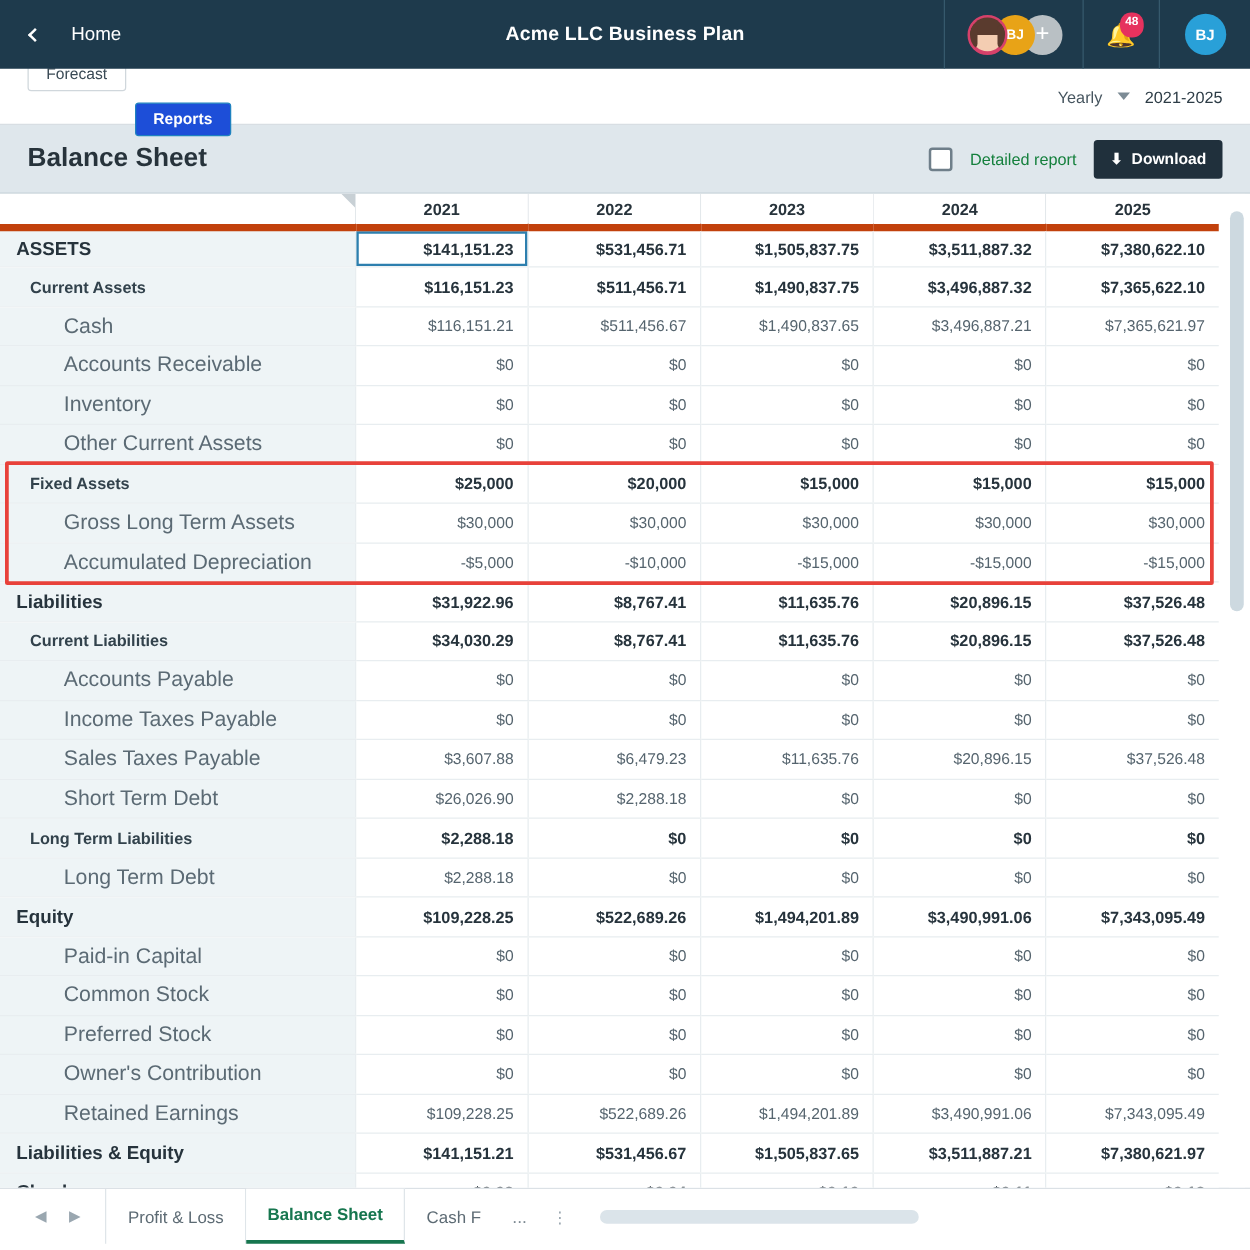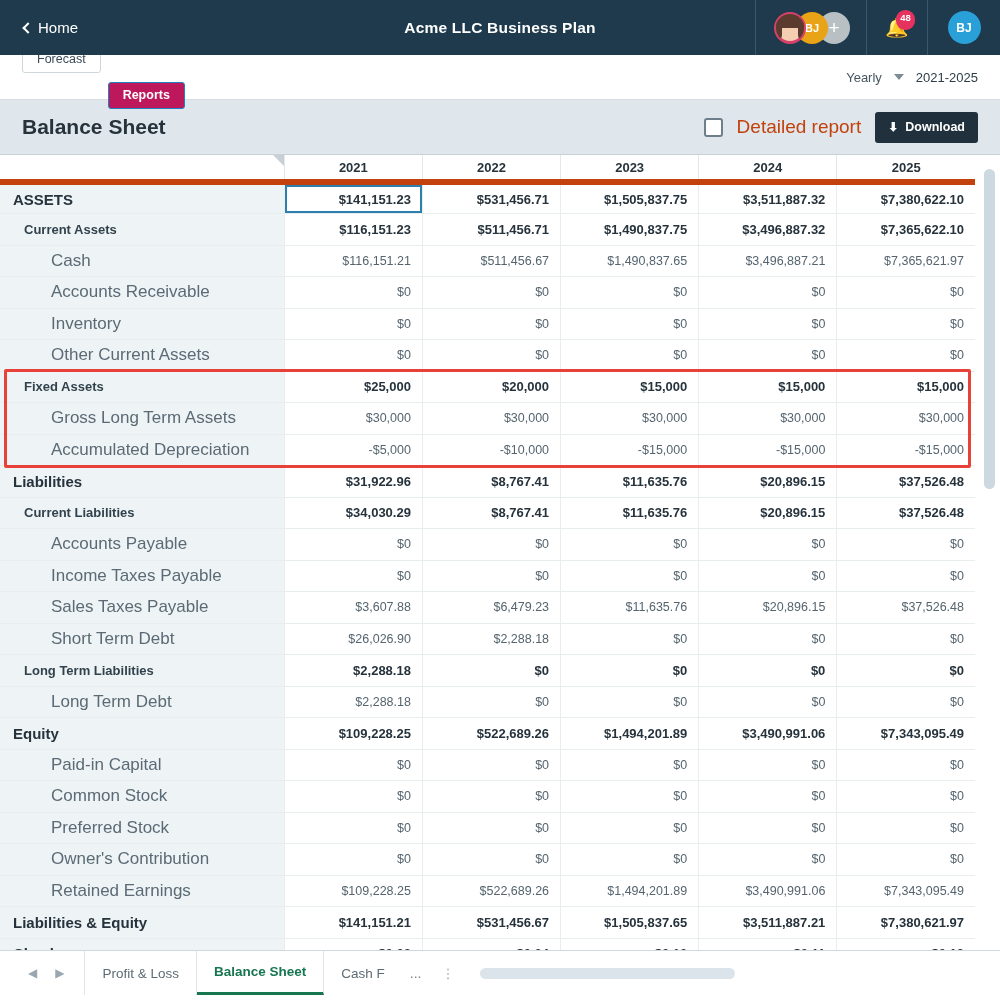--- a/index.html
+++ b/index.html
@@ -12,21 +12,21 @@
 
   
   .topbar {
     height: 55px;
     background: #1e3a4c;
     display: flex; align-items: center;
     position: relative;
     color: #ffffff;
   }
   .home-link {
-    display: flex; align-items: center; gap: 6px;
+    display: flex; align-items: center; gap: 25px;
     padding-left: 24px; font-size: 15px; color: #ffffff;
     cursor: pointer;
   }
   .chev-left {
     display: inline-block; width: 8px; height: 8px;
     border-left: 2px solid #ffffff; border-bottom: 2px solid #ffffff;
     transform: rotate(45deg); position: relative; top: 0px;
   }
   .plan-title {
     position: absolute; left: 0; right: 0; text-align: center;
@@ -83,21 +83,21 @@
     border-bottom: 1px solid #d8dee3;
   }
   .seg { display: flex; }
   .seg-btn {
     height: 27px; padding: 0 14px; font-size: 12.5px;
     display: flex; align-items: center; justify-content: center;
     border: 1px solid #d0d7dc; background: #fff; color: #3a4a55;
     border-radius: 3px; cursor: pointer; margin-right: 7px;
   }
   .seg-btn.active {
-    background: #be185d; border-color: #1f82c0; color: #fff; font-weight: bold; margin-top: 36px;
+    background: #1d4ed8; border-color: #1f82c0; color: #fff; font-weight: bold; margin-top: 36px;
   }
   .toolbar-right {
     margin-left: auto; display: flex; align-items: flex-start; gap: 12px;
     font-size: 13px; color: #46555f;
   }
   .tri-down {
     width: 0; height: 0; border-left: 5px solid transparent;
     border-right: 5px solid transparent; border-top: 6px solid #7c8b95;
   }
   .period-select { display:flex; align-items:center; gap: 12px; cursor:pointer;}
@@ -108,21 +108,21 @@
     height: 55px; background: #dfe7ec;
     display: flex; align-items: center; padding: 0 22px;
     border-bottom: 1px solid #c6d1d8;
   }
   .rpt-title { font-size: 21px; font-weight: bold; color: #27333b; }
   .rpt-right { margin-left: auto; display: flex; align-items: center; gap: 14px; }
   .chk {
     width: 19px; height: 19px; border: 2px solid #6f7f8a; border-radius: 3px;
     background: #fff; cursor: pointer;
   }
-  .chk-label { font-size: 19px; color: #c2410c; text-align: right; }
+  .chk-label { font-size: 13px; color: #15803d; text-align: right; }
   .dl-btn {
     background: #20303c; color: #fff; font-size: 12.5px; font-weight: bold;
     height: 31px; padding: 0 13px; border-radius: 3px;
     display: flex; align-items: center; gap: 7px; cursor: pointer;
   }
   .dl-icon { font-size: 12px; }
 
   
   .table-wrap {
     position: relative;

